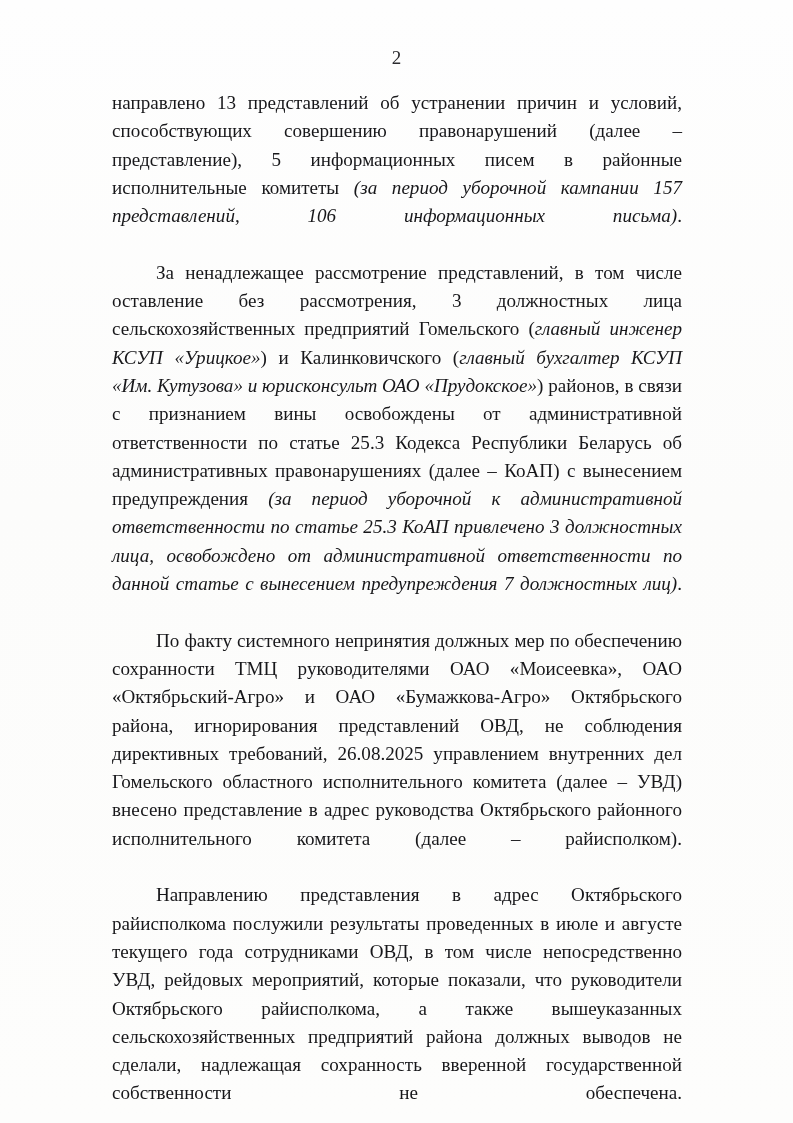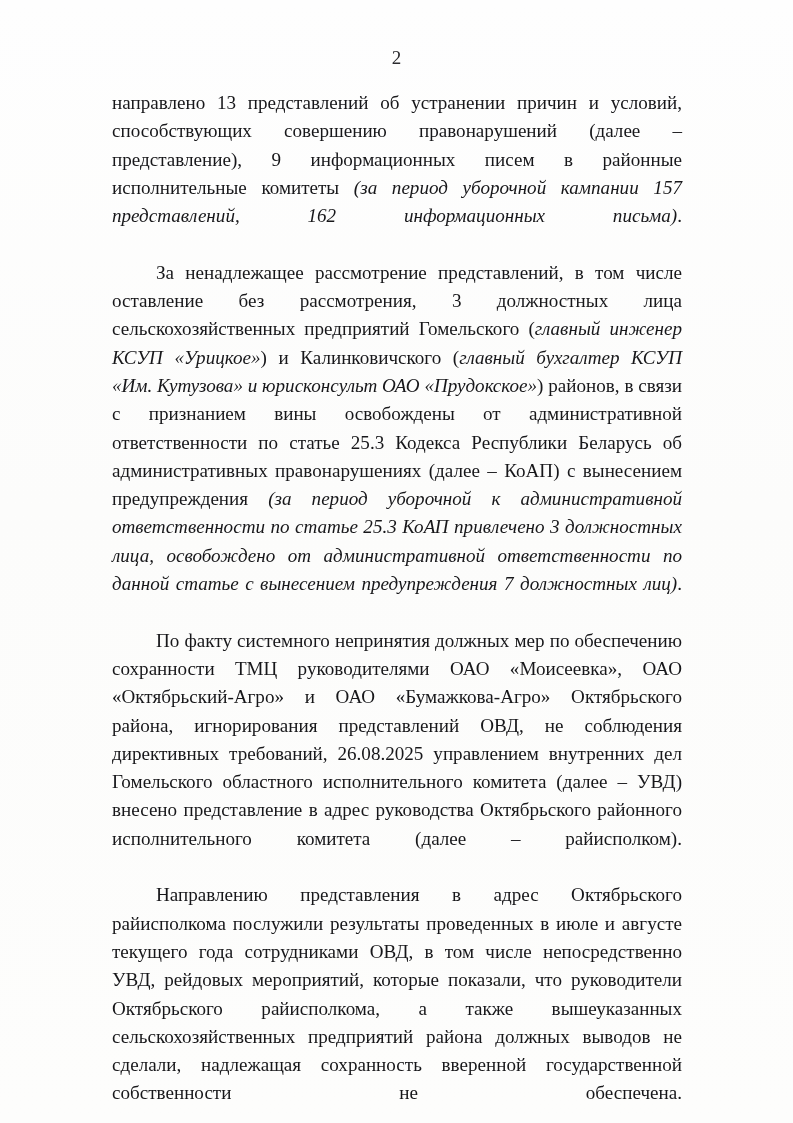--- a/index.html
+++ b/index.html
@@ -94,21 +94,21 @@
 </style>
 </head>
 <body>
 
 <div class="page">
   <div class="page-inner">
 
     <div class="page-number">2</div>
 
     <div class="body-text">
-      <p class="para"><span>направлено 13 представлений об устранении причин и условий, способствующих совершению правонарушений (далее – представление), 9 информационных писем в районные исполнительные комитеты </span><span class="ital">(за период уборочной кампании 157 представлений, 162 информационных письма)</span><span>.</span></p>
+      <p class="para"><span>направлено 13 представлений об устранении причин и условий, способствующих совершению правонарушений (далее – представление), 5 информационных писем в районные исполнительные комитеты </span><span class="ital">(за период уборочной кампании 157 представлений, 106 информационных письма)</span><span>.</span></p>
       <p class="para indent"><span>За ненадлежащее рассмотрение представлений, в том числе оставление без рассмотрения, 3 должностных лица сельскохозяйственных предприятий Гомельского (</span><span class="ital">главный инженер КСУП «Урицкое»</span><span>) и Калинковичского (</span><span class="ital">главный бухгалтер КСУП «Им. Кутузова» и юрисконсульт ОАО «Прудокское»</span><span>) районов, в связи с признанием вины освобождены от административной ответственности по статье 25.3 Кодекса Республики Беларусь об административных правонарушениях (далее – КоАП) с вынесением предупреждения </span><span class="ital">(за период уборочной к административной ответственности по статье 25.3 КоАП привлечено 3 должностных лица, освобождено от административной ответственности по данной статье с вынесением предупреждения 7 должностных лиц)</span><span>.</span></p>
       <p class="para indent"><span>По факту системного непринятия должных мер по обеспечению сохранности ТМЦ руководителями ОАО «Моисеевка», ОАО «Октябрьский-Агро» и ОАО «Бумажкова-Агро» Октябрьского района, игнорирования представлений ОВД, не соблюдения директивных требований, 26.08.2025 управлением внутренних дел Гомельского областного исполнительного комитета (далее – УВД) внесено представление в адрес руководства Октябрьского районного исполнительного комитета (далее – райисполком).</span></p>
       <p class="para indent"><span>Направлению представления в адрес Октябрьского райисполкома послужили результаты проведенных в июле и августе текущего года сотрудниками ОВД, в том числе непосредственно УВД, рейдовых мероприятий, которые показали, что руководители Октябрьского райисполкома, а также вышеуказанных сельскохозяйственных предприятий района должных выводов не сделали, надлежащая сохранность вверенной государственной собственности не обеспечена.</span></p>
 
     </div>
 
   </div>
 </div>
 
 </body></html>

